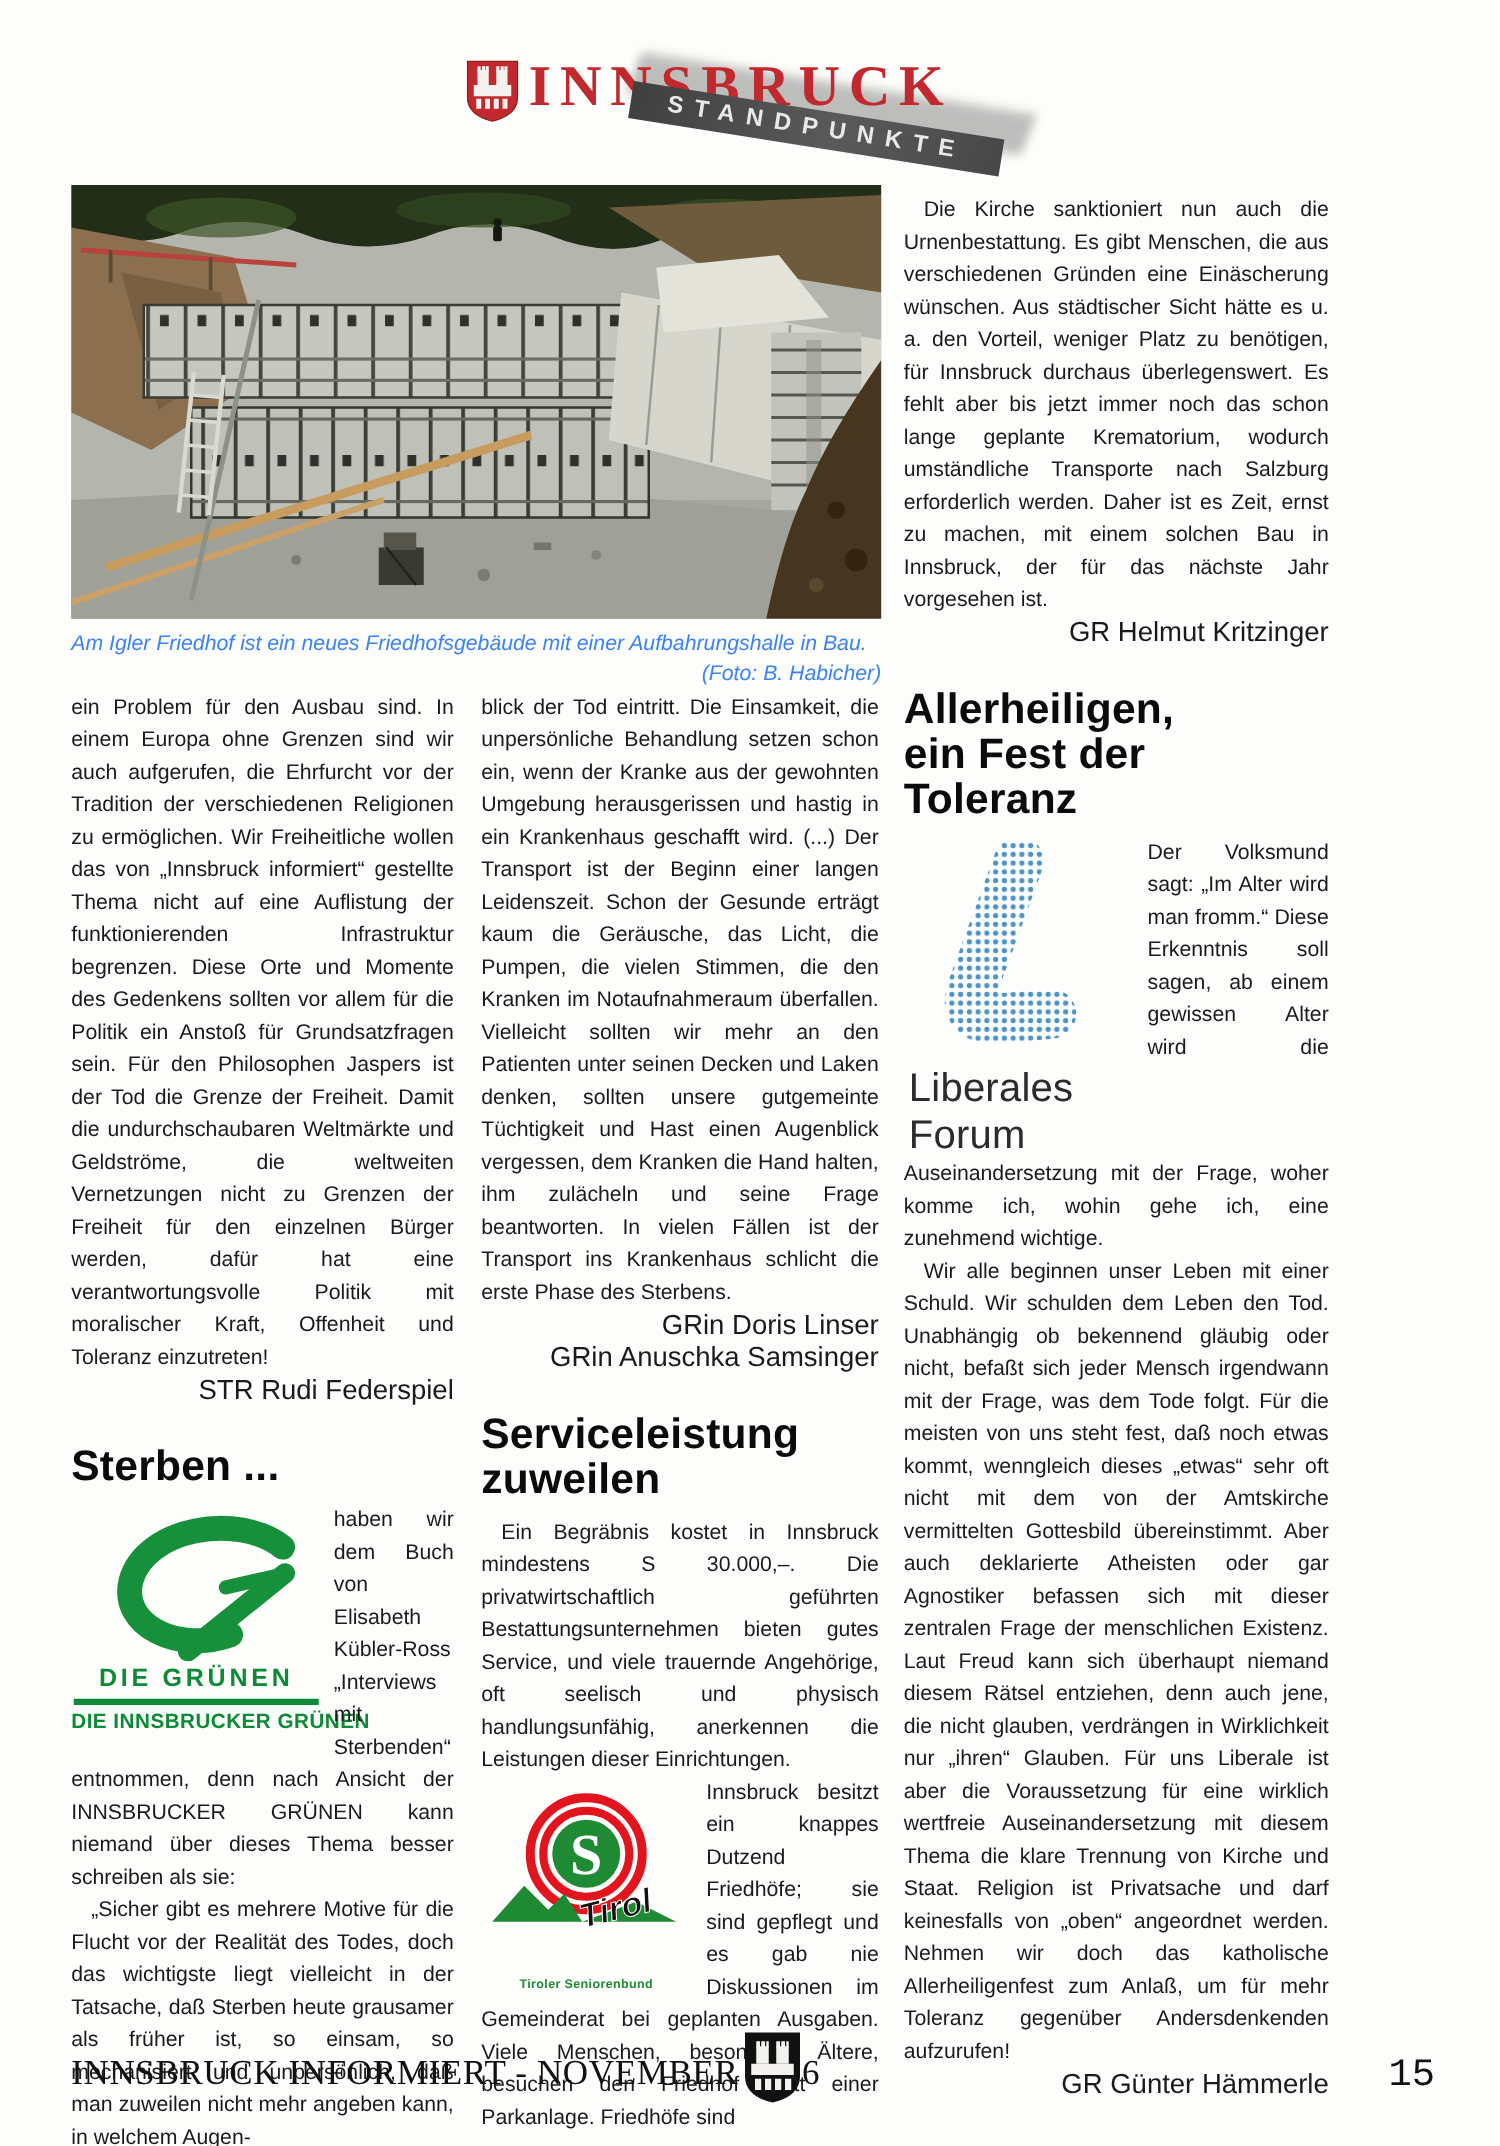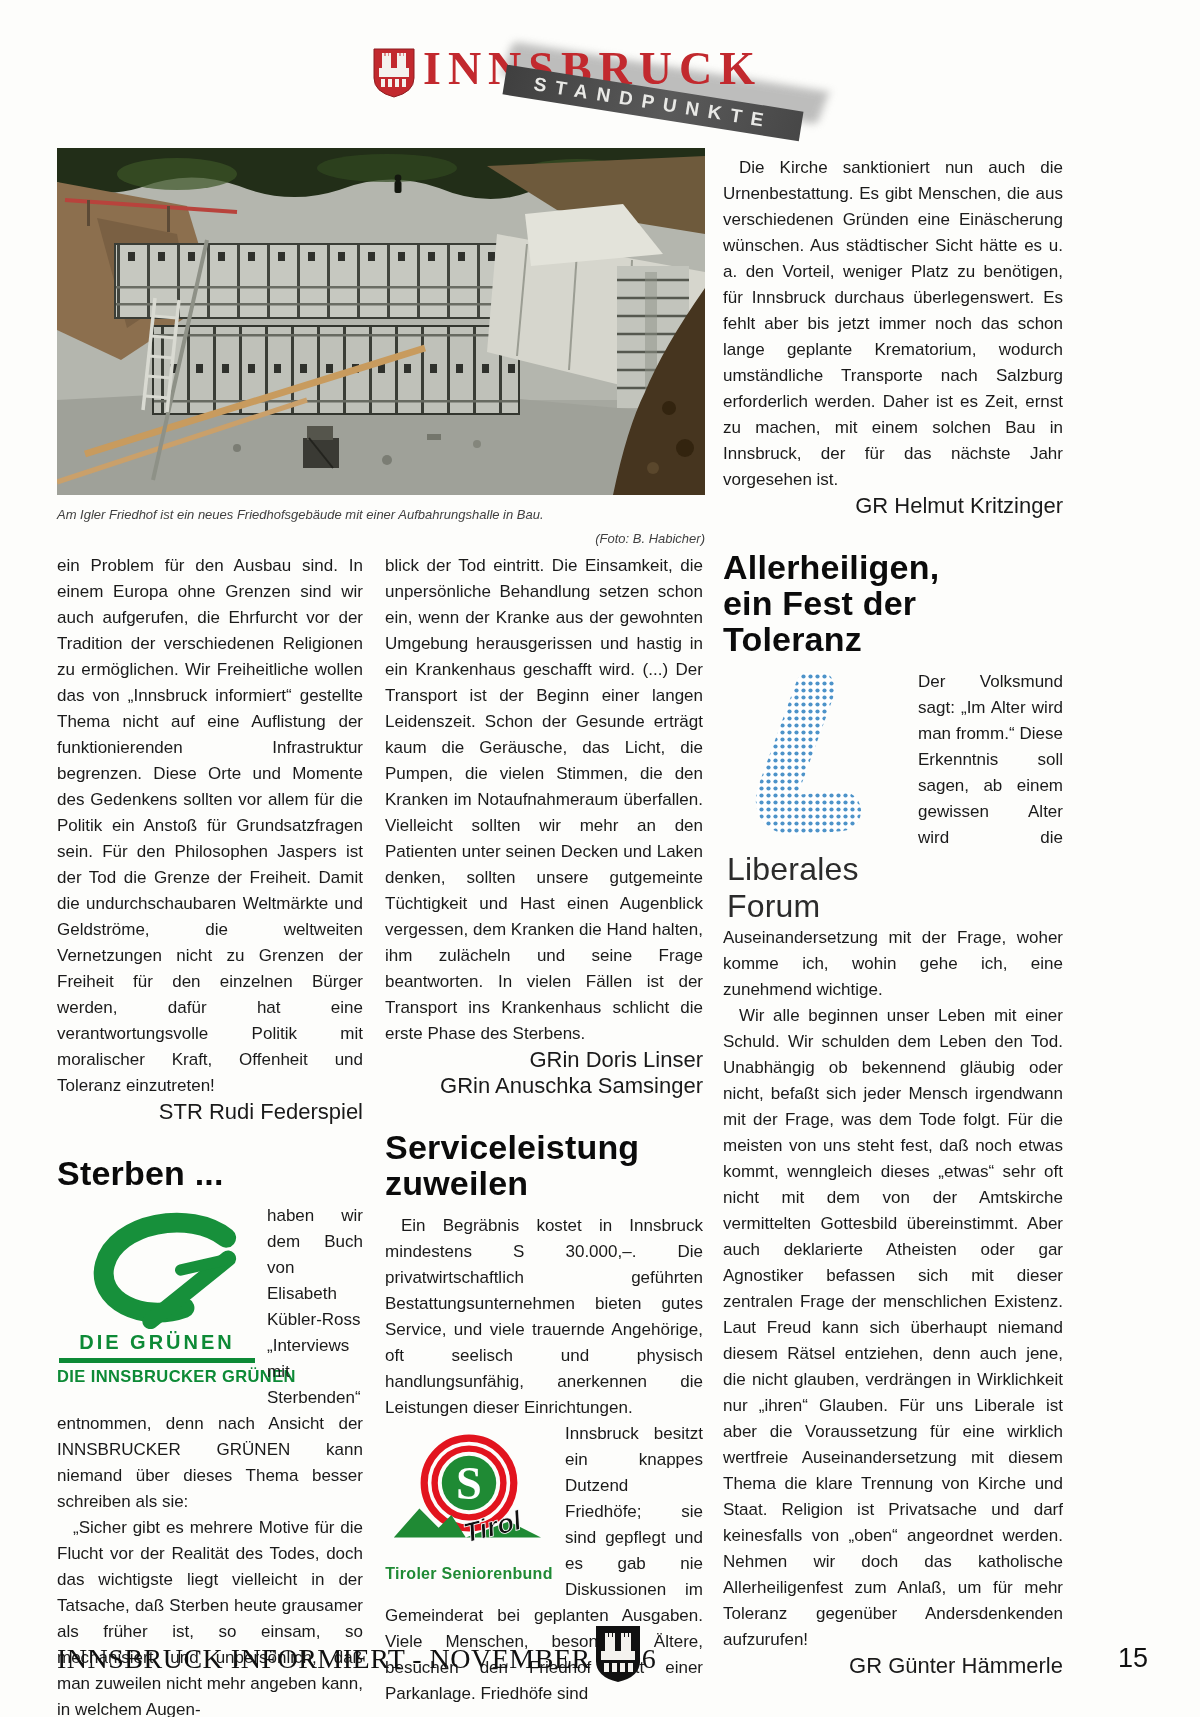--- a/index.html
+++ b/index.html
@@ -25,21 +25,21 @@
   .banner{
     position:absolute;left:118px;top:52px;width:300px;height:30px;
     background:linear-gradient(100deg,#3f3f3f,#5a5a5a 55%,#474747);
     transform:rotate(9deg);
     display:flex;align-items:center;justify-content:center;
     font-size:19px;font-weight:bold;letter-spacing:9px;color:#e9e9e6;
   }
   
   .photo-figure{position:absolute;left:57px;top:148px;width:648px;}
   .photo{display:block;width:648px;height:347px;background:#b9bbb3;}
-  .caption-row{margin-top:8px;font-style:italic;font-size:13px;color:#404040;line-height:24px;}
+  .caption-row{margin-top:8px;font-style:italic;font-size:17px;color:#3b82f6;line-height:24px;}
   .credit{text-align:right;}
   
   .columns{
     position:absolute;left:57px;top:553px;width:1010px;
     display:flex;
   }
   .col{flex:0 0 auto;}
   .col1{width:306px;margin-right:22px;}
   .col2{width:318px;margin-right:20px;}
   .col3{width:340px;margin-top:-398px;}
@@ -56,34 +56,34 @@
   }
   .block{overflow:visible;}
   .block::after{content:"";display:block;clear:both;}
   
   .gruene-logo{float:left;width:200px;margin:6px 10px 2px 0;text-align:center;}
   .g-label1{font-size:20px;font-weight:bold;letter-spacing:3px;color:#0d8a36;margin-top:-2px;}
   .g-bar{height:5px;background:#0d8a36;margin:4px 2px 4px 2px;}
   .g-label2{font-size:16.5px;font-weight:bold;color:#0d8a36;letter-spacing:.4px;white-space:nowrap;}
   
   .senior-logo{float:left;width:168px;margin:10px 12px 0 0;text-align:center;}
-  .senior-label{font-size:16px;font-weight:bold;color:#1f8a34;margin-top:2px;letter-spacing:.3px;}
+  .senior-label{font-size:10px;font-weight:bold;color:#1f8a34;margin-top:18px;letter-spacing:.3px;}
   
   .lf-logo{float:left;width:185px;margin:4px 10px 0 0;text-align:left;}
   .lf-label{font-size:32px;color:#2b2b2b;margin:6px 0 0 4px;letter-spacing:.2px;}
   
   .footer{position:absolute;left:0;bottom:22px;width:100%;height:70px;}
   .footer-left{
     position:absolute;left:57px;top:18px;
     font-family:"Liberation Serif", serif;font-size:28px;color:#111;letter-spacing:.5px;
   }
   .footer-crest{position:absolute;left:595px;top:0px;}
   .footer-page{
     position:absolute;right:52px;top:18px;
-    font-family:Liberation Sans, sans-serif;font-size:27px;color:#111;
+    font-family:Liberation Mono, monospace;font-size:31px;color:#111;
   }
 </style>
 </head>
 <body>
 
 <div class="page">
 
   <div class="masthead">
     <div class="masthead-inner">
       <div class="banner-shadow"></div>

